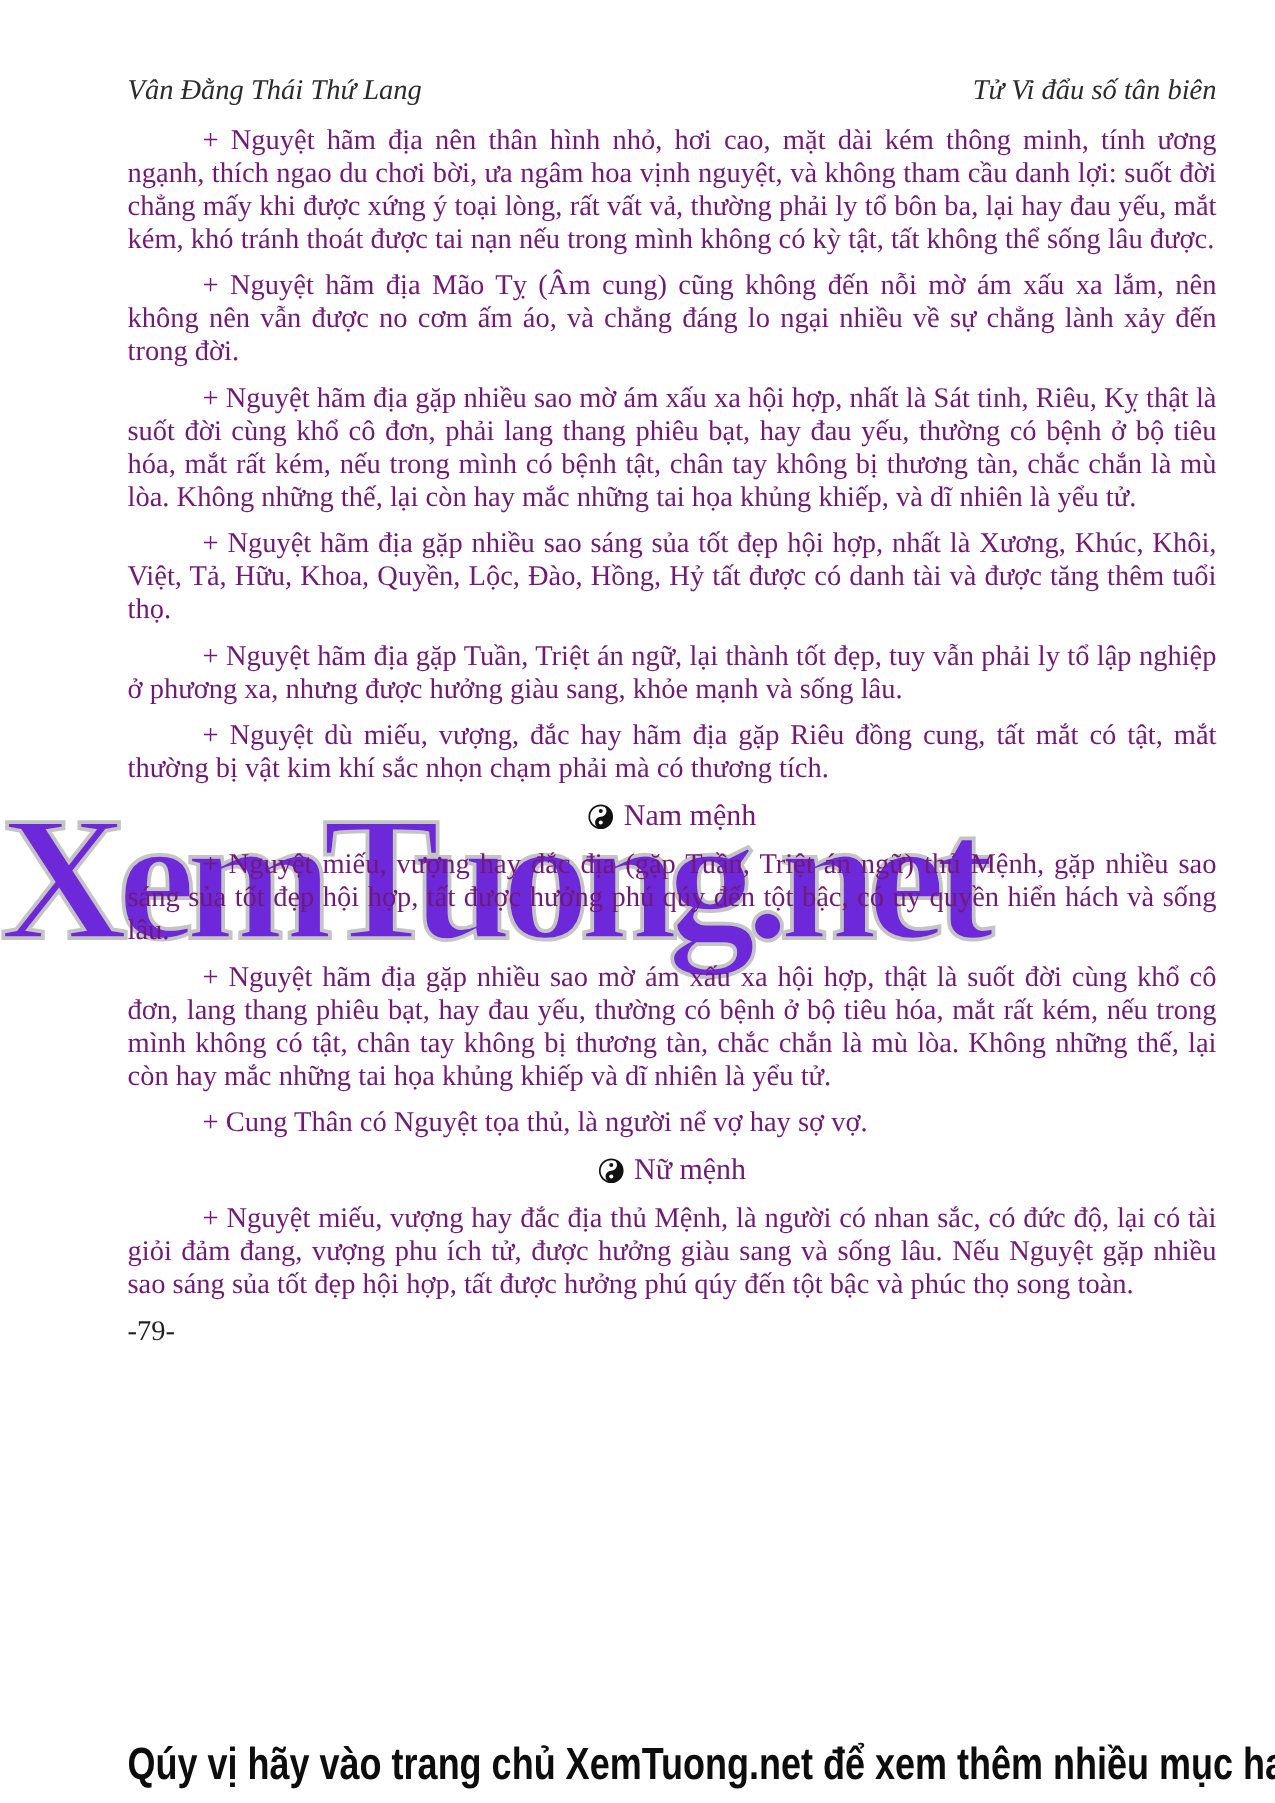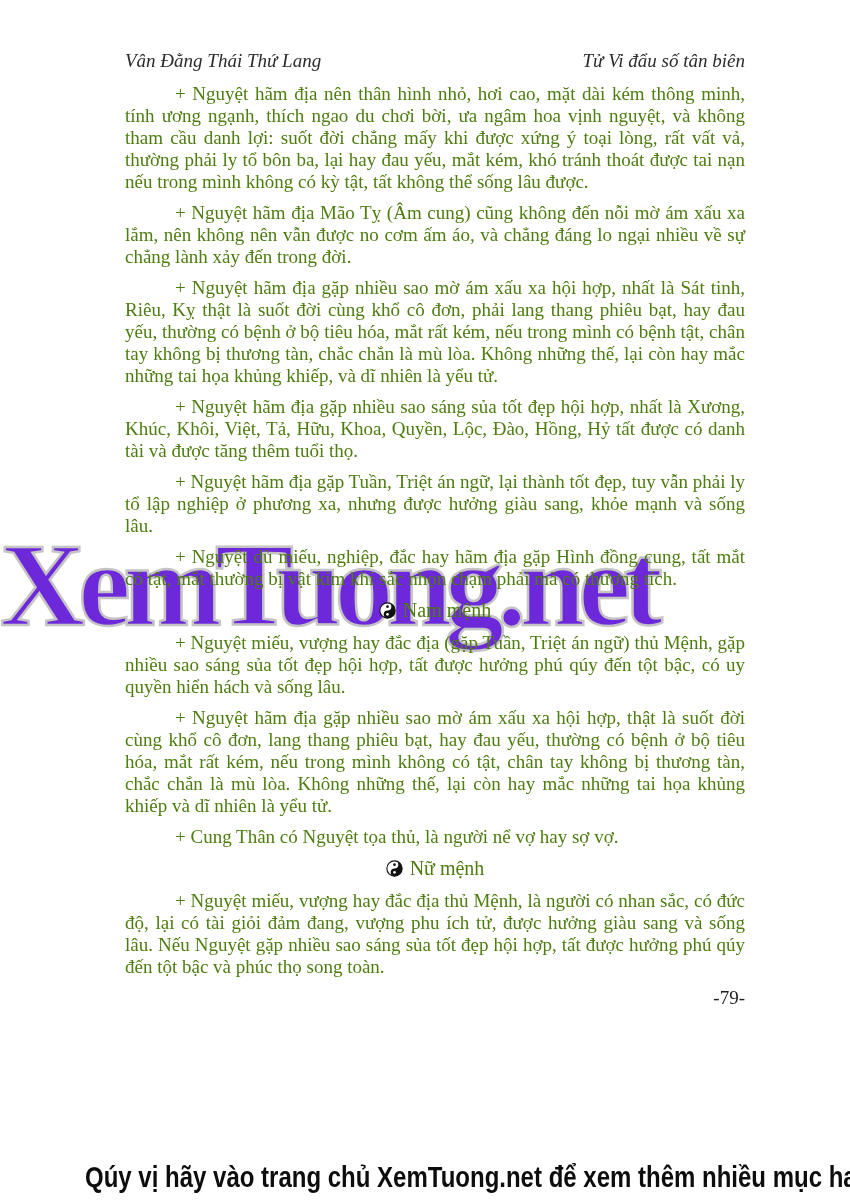--- a/index.html
+++ b/index.html
@@ -25,54 +25,53 @@
     letter-spacing: -7px;
     color: #6d28d9;
     -webkit-text-stroke: 2.5px #c4c4c4;
     z-index: 1;
     pointer-events: none;
     white-space: nowrap;
   }
   .page-inner {
     position: relative;
     z-index: 2;
-    padding: 50px 105px 0 85px;
-    margin-left: 40px;
+    padding: 50px 39px 0 85px;
   }
   .running-header {
     display: flex;
     justify-content: space-between;
     font-style: italic;
     font-size: 19px;
     color: #2b2b2b;
     margin-bottom: 11px;
   }
   .content {
     font-size: 19px;
     line-height: 22px;
     text-align: justify;
-    color: #4d7c0f;
+    color: #701a75;
   }
   .para {
     margin: 0 0 9px 0;
     text-indent: 50px;
   }
   .section-heading {
     font-size: 20px;
     margin: 3px 0 11px 0;
     text-indent: 0;
     display: flex;
     align-items: center;
     justify-content: center;
     gap: 7px;
   }
   .yinyang { display: inline-flex; align-items: center; }
   .yinyang svg { display: block; }
   .page-number {
-    text-align: right;
+    text-align: left;
     font-size: 19px;
     color: #1f1f1f;
     margin-top: 3px;
   }
   .footer {
     position: absolute;
     left: 0; right: 0; bottom: 8px;
     z-index: 2;
     text-align: center;
     font-family: "Liberation Sans", "DejaVu Sans", sans-serif;
@@ -102,21 +101,21 @@
   <p class="para">+ Nguyệt hãm địa nên thân hình nhỏ, hơi cao, mặt dài kém thông minh, tính ương ngạnh, thích ngao du chơi bời, ưa ngâm hoa vịnh nguyệt, và không tham cầu danh lợi: suốt đời chẳng mấy khi được xứng ý toại lòng, rất vất vả, thường phải ly tổ bôn ba, lại hay đau yếu, mắt kém, khó tránh thoát được tai nạn nếu trong mình không có kỳ tật, tất không thể sống lâu được.</p>
 
   <p class="para">+ Nguyệt hãm địa Mão Tỵ (Âm cung) cũng không đến nỗi mờ ám xấu xa lắm, nên không nên vẫn được no cơm ấm áo, và chẳng đáng lo ngại nhiều về sự chẳng lành xảy đến trong đời.</p>
 
   <p class="para">+ Nguyệt hãm địa gặp nhiều sao mờ ám xấu xa hội hợp, nhất là Sát tinh, Riêu, Kỵ thật là suốt đời cùng khổ cô đơn, phải lang thang phiêu bạt, hay đau yếu, thường có bệnh ở bộ tiêu hóa, mắt rất kém, nếu trong mình có bệnh tật, chân tay không bị thương tàn, chắc chắn là mù lòa. Không những thế, lại còn hay mắc những tai họa khủng khiếp, và dĩ nhiên là yểu tử.</p>
 
   <p class="para">+ Nguyệt hãm địa gặp nhiều sao sáng sủa tốt đẹp hội hợp, nhất là Xương, Khúc, Khôi, Việt, Tả, Hữu, Khoa, Quyền, Lộc, Đào, Hồng, Hỷ tất được có danh tài và được tăng thêm tuổi thọ.</p>
 
   <p class="para">+ Nguyệt hãm địa gặp Tuần, Triệt án ngữ, lại thành tốt đẹp, tuy vẫn phải ly tổ lập nghiệp ở phương xa, nhưng được hưởng giàu sang, khỏe mạnh và sống lâu.</p>
 
-  <p class="para">+ Nguyệt dù miếu, nghiệp, đắc hay hãm địa gặp Hình đồng cung, tất mắt có tật, mắt thường bị vật kim khí sắc nhọn chạm phải mà có thương tích.</p>
+  <p class="para">+ Nguyệt dù miếu, vượng, đắc hay hãm địa gặp Riêu đồng cung, tất mắt có tật, mắt thường bị vật kim khí sắc nhọn chạm phải mà có thương tích.</p>
 </div>
       <div id="sections">
   <section class="section">
     <div class="section-heading">
       <span class="yinyang">
         <svg viewBox="0 0 24 24" width="17" height="17" aria-hidden="true">
           <circle cx="12" cy="12" r="10.8" fill="#ffffff" stroke="#111111" stroke-width="1.6"></circle>
           <path d="M12 1.2 a10.8 10.8 0 0 1 0 21.6 a5.4 5.4 0 0 1 0 -10.8 a5.4 5.4 0 0 0 0 -10.8 Z" fill="#111111"></path>
           <circle cx="12" cy="6.6" r="1.9" fill="#111111"></circle>
           <circle cx="12" cy="17.4" r="1.9" fill="#ffffff"></circle>

